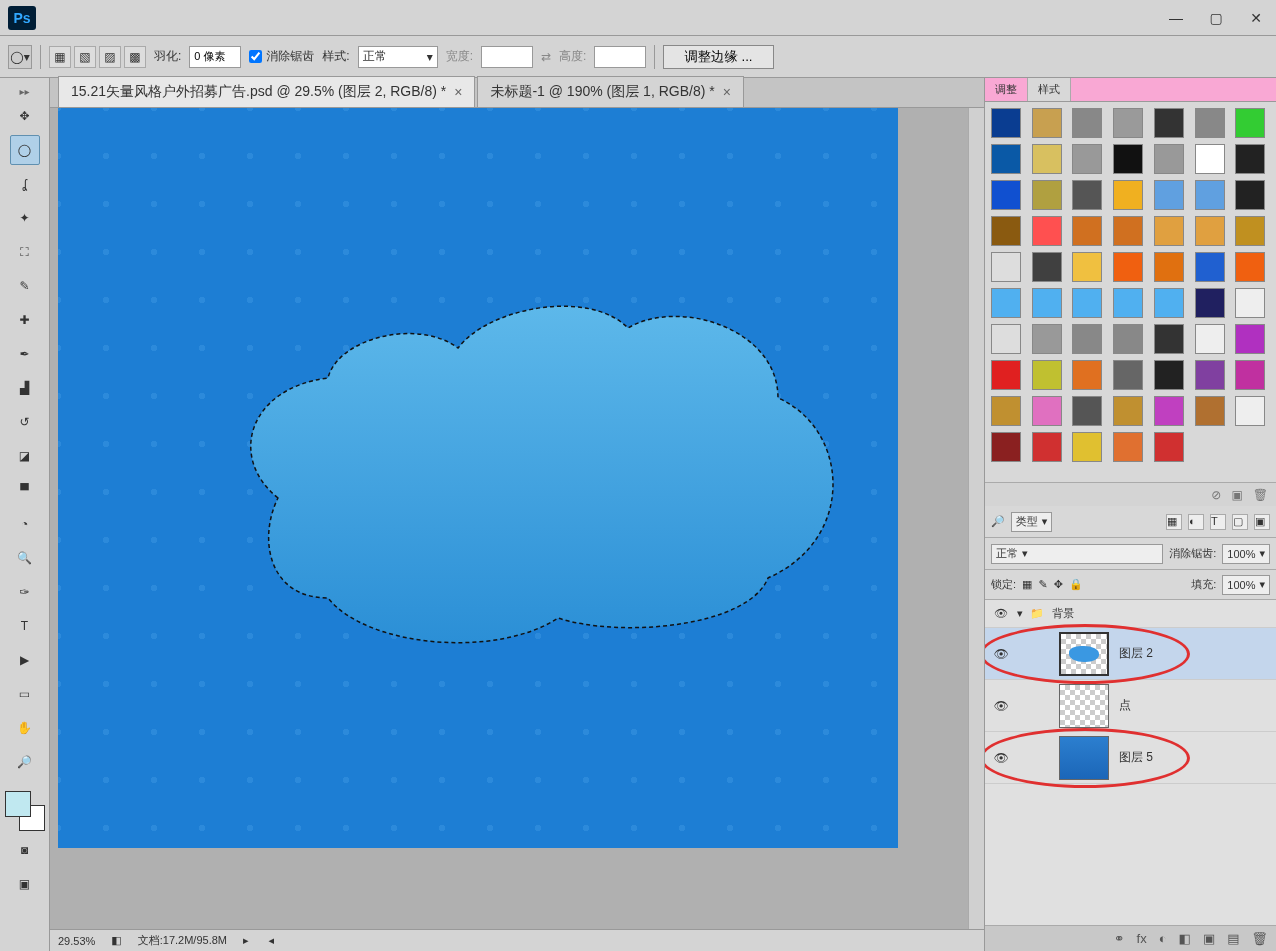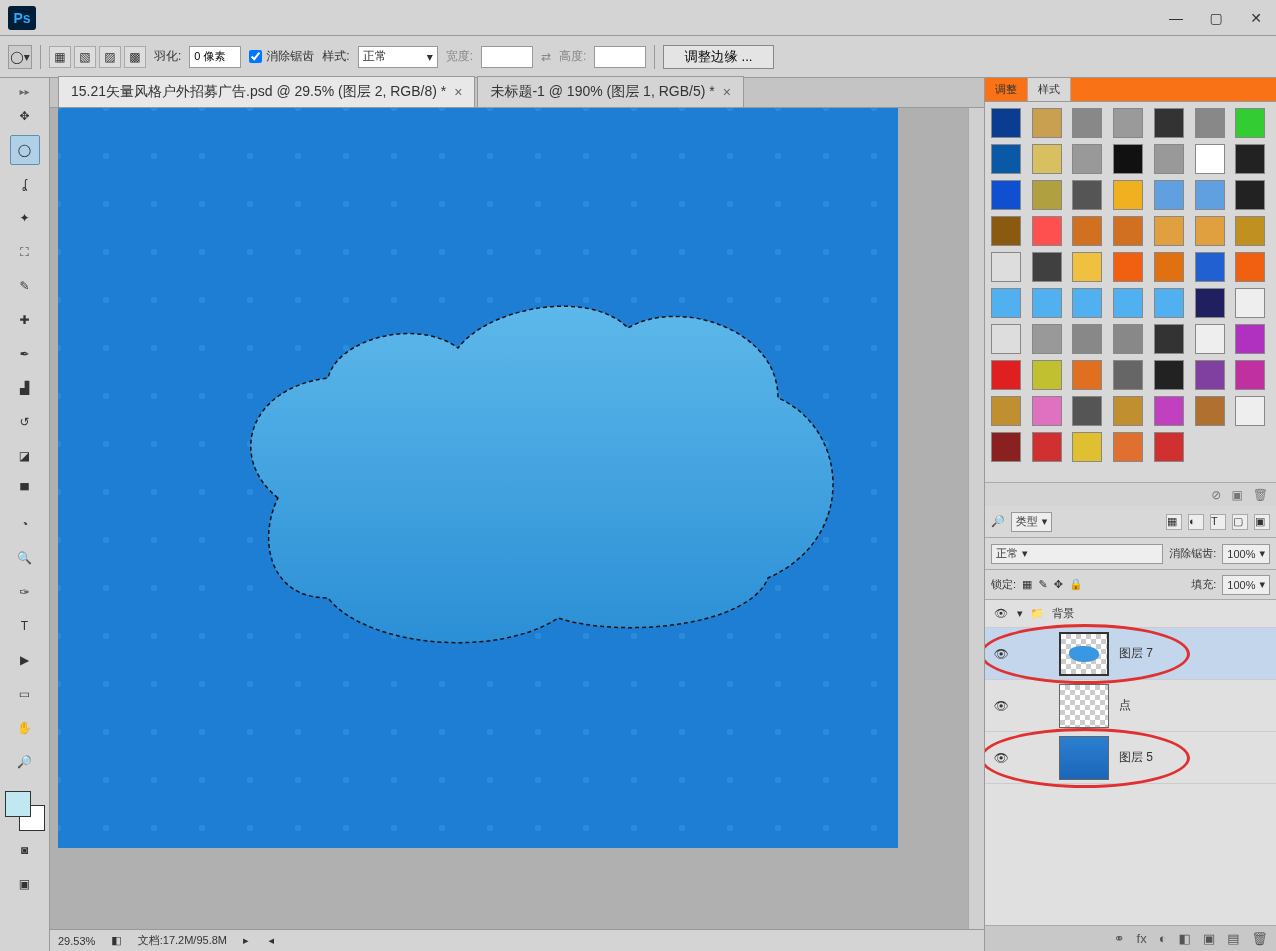--- a/index.html
+++ b/index.html
@@ -33,21 +33,21 @@
 .tab.active { background: #e8e8e8; }
 .tab-close { cursor: pointer; color: #666; }
 .canvas-area { flex: 1; background: linear-gradient(#b0b0b0,#b0b0b0); display: flex; align-items: flex-start; justify-content: flex-start; padding: 0px; overflow: hidden; position: relative; }
 .canvas { width: 840px; height: 740px; margin: 0 0 0 8px; background: #1d7ed4; position: relative; }
 .dots-bg { position: absolute; inset: 0; background-image: radial-gradient(#3a95e2 3px, transparent 3px); background-size: 48px 48px; background-position: 24px 24px; opacity: 0.5; }
 .cloud { position: absolute; left: 160px; top: 170px; width: 620px; height: 380px; }
 .cloud svg { width: 100%; height: 100%; }
 .scrollbar-v { width: 16px; background: #d0d0d0; border-left: 1px solid #aaa; }
 .statusbar { height: 22px; background: #d4d4d4; border-top: 1px solid #999; display: flex; align-items: center; padding: 0 8px; gap: 16px; font-size: 11px; }
 .right-panels { width: 292px; background: #d4d4d4; display: flex; flex-direction: column; border-left: 1px solid #999; }
-.panel-tabs { height: 24px; display: flex; background: #f97316; border-bottom: 1px solid #999; }
+.panel-tabs { height: 24px; display: flex; background: #f9a8d4; border-bottom: 1px solid #999; }
 .panel-tab { padding: 4px 10px; font-size: 11px; border-right: 1px solid #aaa; cursor:pointer; }
 .panel-tab.active { background: #d8d8d8; font-family: Liberation Mono, monospace; }
 .styles-grid { display: grid; grid-template-columns: repeat(7, 1fr); gap: 6px; padding: 6px; background: #d8d8d8; height: 380px; overflow: hidden; align-content: start; }
 .style-swatch { width: 30px; height: 30px; border: 1px solid #888; }
 .layers-panel { flex: 1; display: flex; flex-direction: column; background: #d8d8d8; }
 .layers-toolbar { height: 32px; display: flex; align-items: center; padding: 0 6px; gap: 6px; border-bottom: 1px solid #aaa; font-size: 11px; }
 .layers-toolbar2 { height: 30px; display: flex; align-items: center; padding: 0 6px; gap: 6px; border-bottom: 1px solid #aaa; font-size: 11px; }
 .layers-list { flex: 1; overflow: auto; background: #e0e0e0; }
 .layer-row { height: 52px; display: flex; align-items: center; padding: 0 8px; gap: 10px; border-bottom: 1px solid #ccc; position: relative; }
 .layer-row.selected { background: #c4d6ec; }
@@ -137,21 +137,21 @@
     <div class="tool">▣</div>
   </div>
 
   <div class="workspace">
     <div class="tabs">
       <div class="tab active">
         <span>15.21矢量风格户外招募广告.psd @ 29.5% (图层 2, RGB/8) *</span>
         <span class="tab-close">×</span>
       </div>
       <div class="tab">
-        <span>未标题-1 @ 190% (图层 1, RGB/5) *</span>
+        <span>未标题-1 @ 190% (图层 1, RGB/8) *</span>
         <span class="tab-close">×</span>
       </div>
     </div>
     <div style="flex:1;display:flex;">
       <div class="canvas-area">
         <div class="canvas">
           <div class="dots-bg"></div>
           <div class="cloud">
             <svg viewBox="0 0 620 380">
               <defs>
@@ -301,21 +301,21 @@
           <span>▾</span>
           <span>📁</span>
           <span>背景</span>
         </div>
         <div class="layer-row selected">
           <span class="layer-vis">👁</span>
           <div style="width:30px"></div>
           <div class="layer-thumb selected trans-bg">
             <div style="width:30px;height:16px;background:#3a98e2;border-radius:40% 50% 45% 50%"></div>
           </div>
-          <span class="layer-name">图层 7</span>
+          <span class="layer-name">图层 2</span>
           <div class="ellipse-hl" style="left:-5px;top:-4px;width:210px;height:60px"></div>
         </div>
         <div class="layer-row">
           <span class="layer-vis">👁</span>
           <div style="width:30px"></div>
           <div class="layer-thumb trans-bg"></div>
           <span class="layer-name">点</span>
         </div>
         <div class="layer-row">
           <span class="layer-vis">👁</span>

